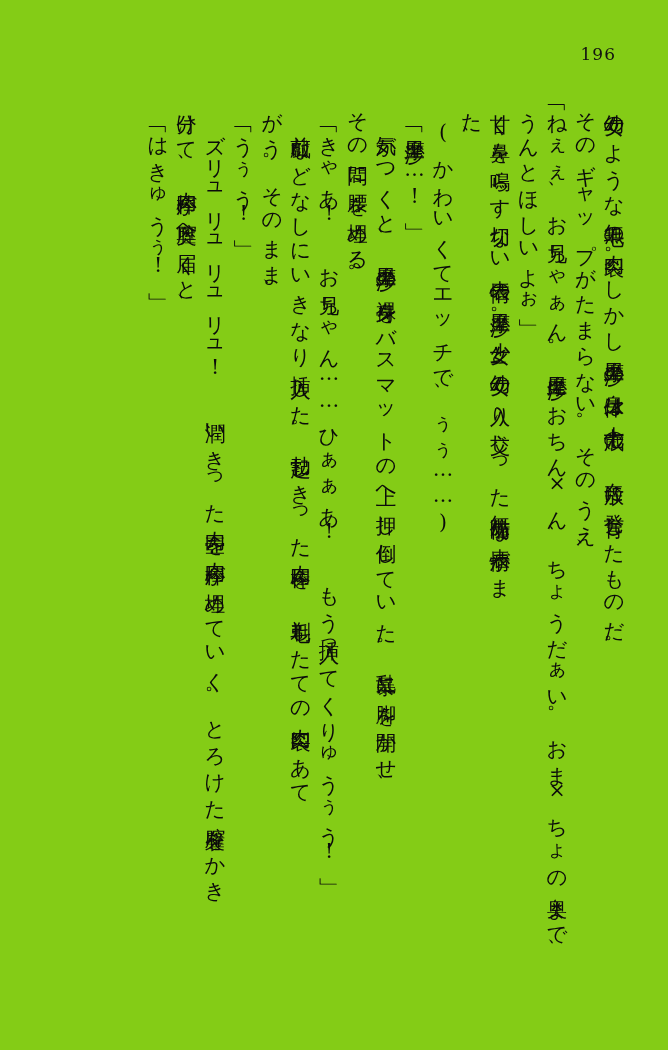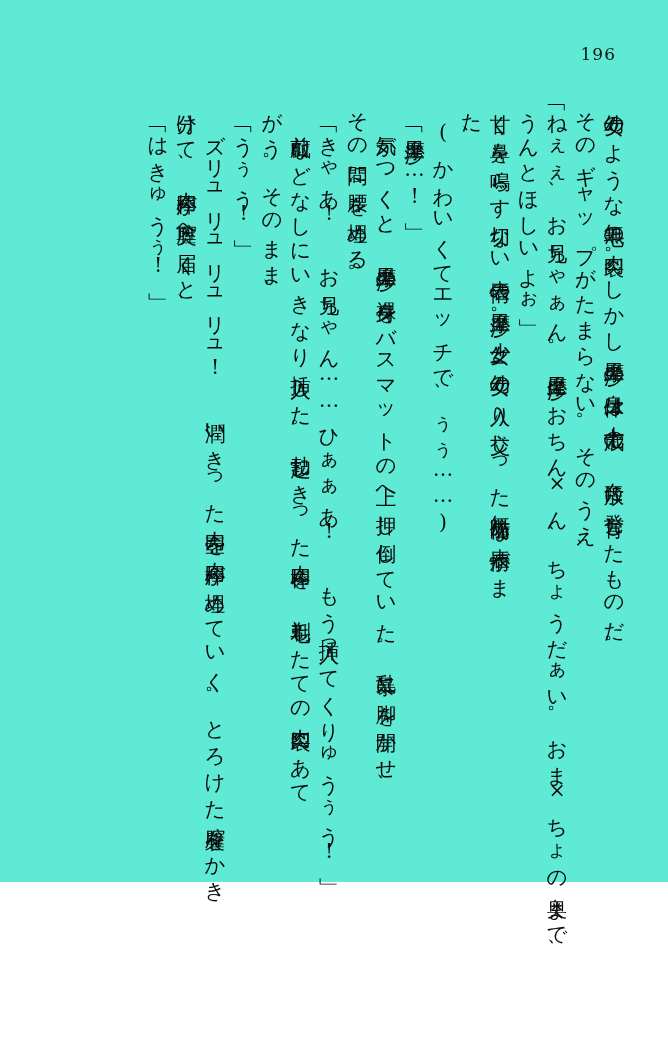--- a/index.html
+++ b/index.html
@@ -10,22 +10,22 @@
   body {
     width: 668px;
     height: 1050px;
     overflow: hidden;
     font-family: "DejaVu Serif", "Liberation Serif", serif;
     color: #0d0d0d;
   }
   #page {
     position: relative;
     width: 668px;
-    height: 882px;
-    background: #5eead4;
+    height: 1050px;
+    background: #84cc16;
   }
   #page-number {
     position: absolute;
     top: 44px;
     right: 52px;
     font-size: 17px;
     letter-spacing: 1px;
     color: #111;
     font-family: "DejaVu Serif", "Liberation Serif", serif;
   }

